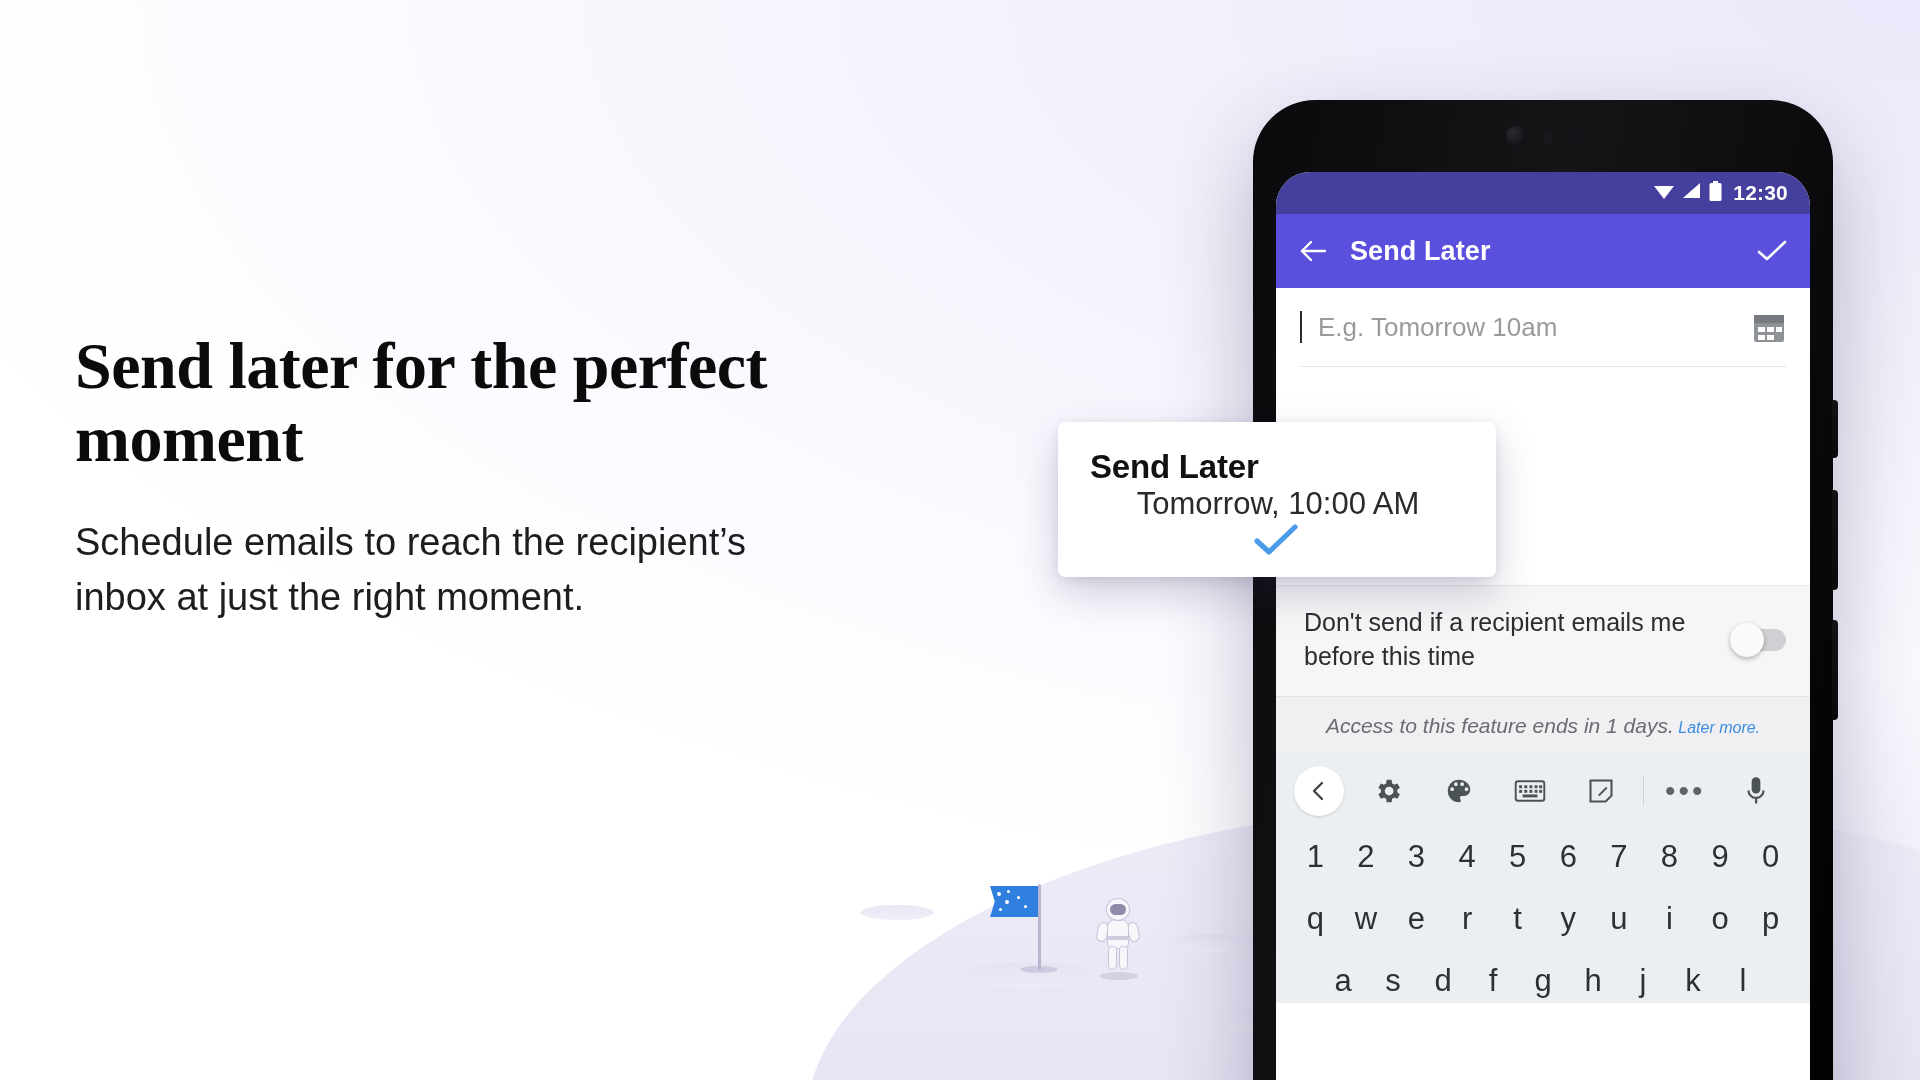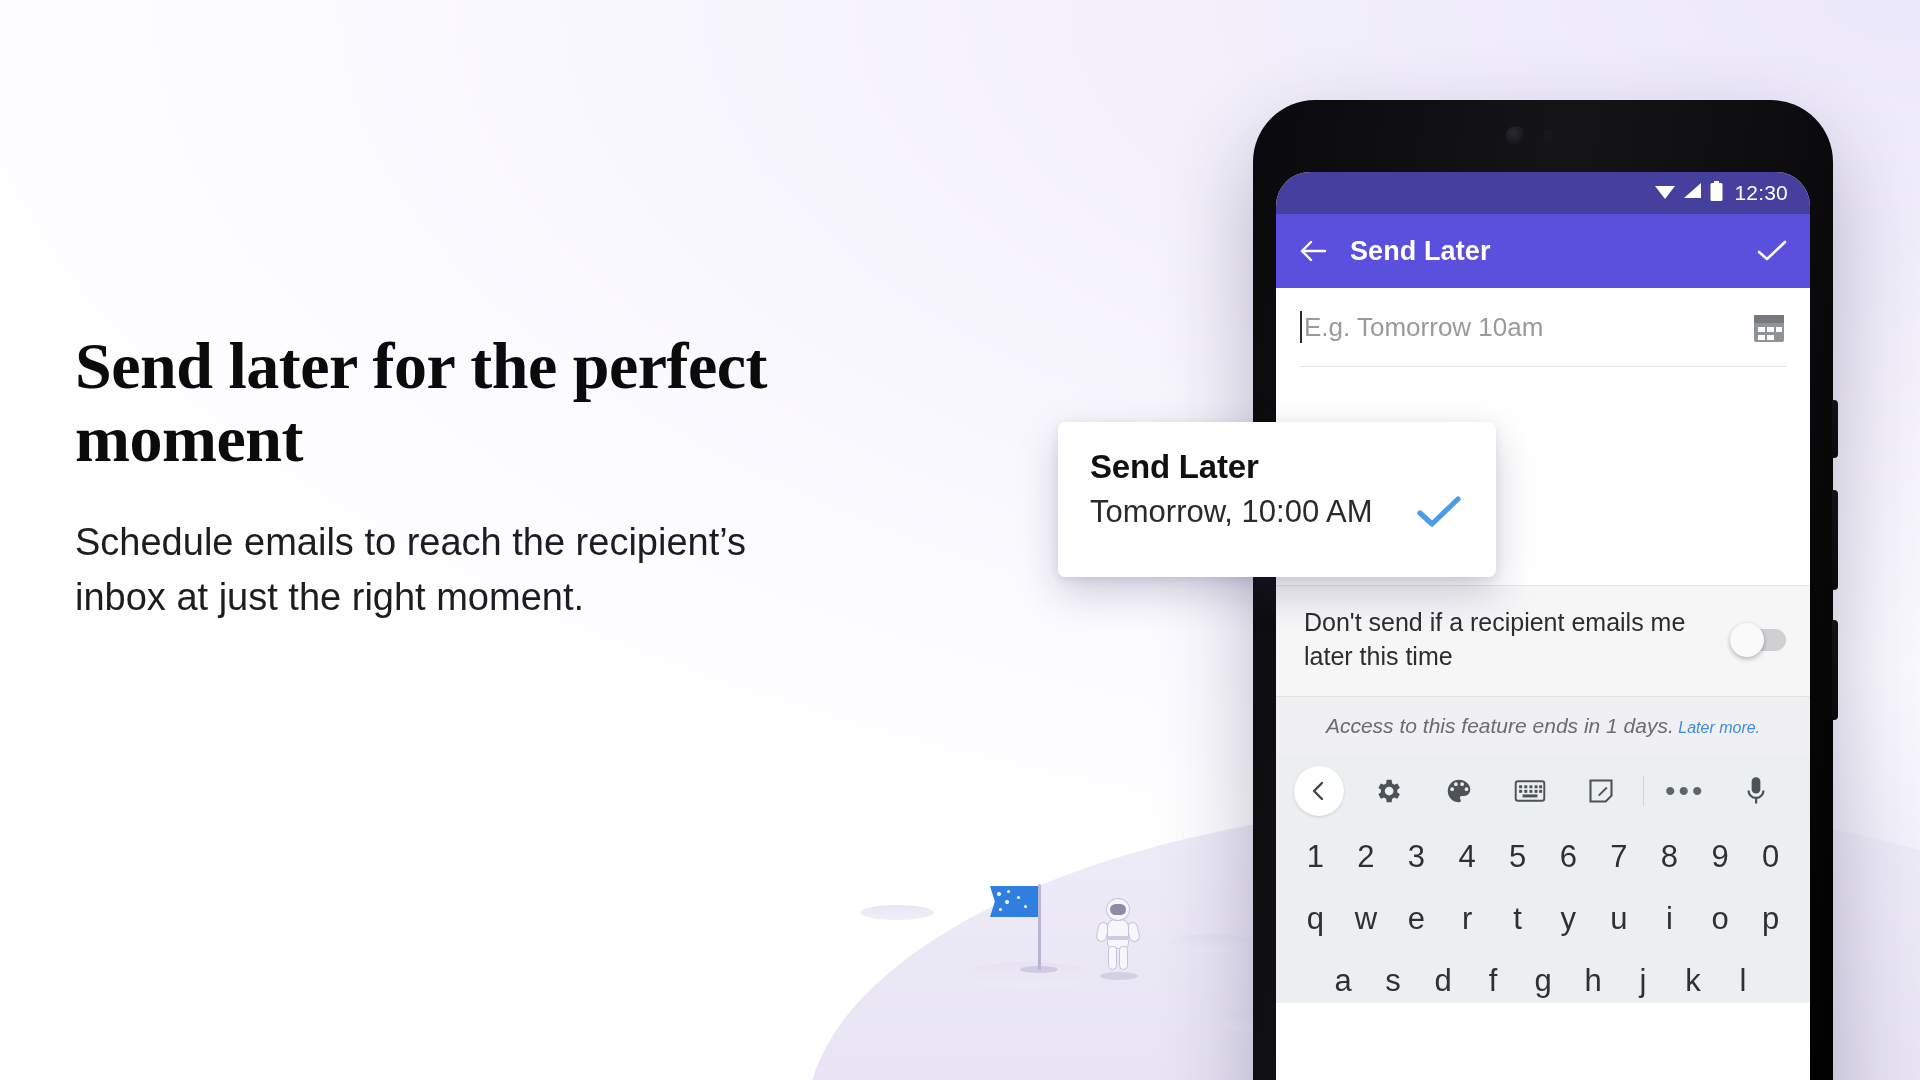--- a/index.html
+++ b/index.html
@@ -113,32 +113,32 @@
   .screen {
     position:absolute; left:23px; top:72px; right:23px; bottom:0;
     background:#ffffff; border-radius:34px 34px 0 0; overflow:hidden;
   }
 
   
   .statusbar {
     height:42px; background:#453f9e; display:flex; align-items:center;
     justify-content:flex-end; padding:0 22px 0 0; gap:7px;
   }
-  .sb-time { color:#fff; font-size:21px; font-weight:400; margin-left:4px; letter-spacing:.2px; }
+  .sb-time { color:#fff; font-size:21px; font-weight:700; margin-left:4px; letter-spacing:.2px; }
 
   
   .appbar {
     height:74px; background:#5b50dd; display:flex; align-items:center;
     padding:0 22px; gap:22px;
   }
   .appbar-title { color:#fff; font-size:27px; font-weight:700; flex:1; letter-spacing:.1px; }
 
   
   .input-row {
-    height:78px; display:flex; align-items:center; padding:8px 24px; 
+    height:78px; display:flex; align-items:center; padding:8px 24px; gap:14px;
     background:#fff;
   }
   .caret { width:2px; height:32px; background:#2b2b2b; flex:none; }
   .placeholder { font-size:26px; color:#9a9a9c; flex:1; margin-left:2px; }
   .divider { height:1px; background:#e4e4e6; margin:0 24px; }
 
   .blank-area { flex:1; background:#fff; }
 
   
   .toggle-row {
@@ -187,21 +187,21 @@
   .kb-row-3 { padding-top:22px; }
 
   
   .card {
     position:absolute; left:1058px; top:422px; width:438px; height:155px;
     background:#fff; border-radius:7px;
     box-shadow:0 16px 40px rgba(50,40,90,.22), 0 3px 10px rgba(50,40,90,.10);
     padding:26px 30px 0 32px; z-index:40;
   }
   .card-title { font-size:33px; font-weight:700; color:#111113; letter-spacing:-.2px; }
-  .card-row { display:flex; align-items:flex-start; margin-top:8px; }
+  .card-row { display:flex; align-items:center; margin-top:0;flex-direction:column; }
   .card-sub { font-size:31px; color:#2a2a2c; flex:1; }
   .card-check { flex:none; margin-right:4px; }
 </style>
 </head>
 <body>
 
 <div class="bg"></div>
 <div class="bg-bottom-right"></div>
 
 <div class="moon">
@@ -302,21 +302,21 @@
           <rect x="6" y="25" width="7" height="5" fill="#fff"></rect>
           <rect x="15" y="25" width="7" height="5" fill="#fff"></rect>
         </svg>
       </span>
     </div>
     <div class="divider"></div>
 
     <div class="blank-area" style="height:218px;"></div>
 
     <div class="toggle-row">
-      <span class="toggle-text">Don't send if a recipient emails me later this time</span>
+      <span class="toggle-text">Don't send if a recipient emails me before this time</span>
       <span class="toggle">
         <span class="toggle-knob"></span>
       </span>
     </div>
 
     <div class="notice-row">
       <span class="notice-text">Access to this feature ends in 1 days.</span>
       <span class="notice-link" style="cursor:pointer;">Later more.</span>
     </div>
 

